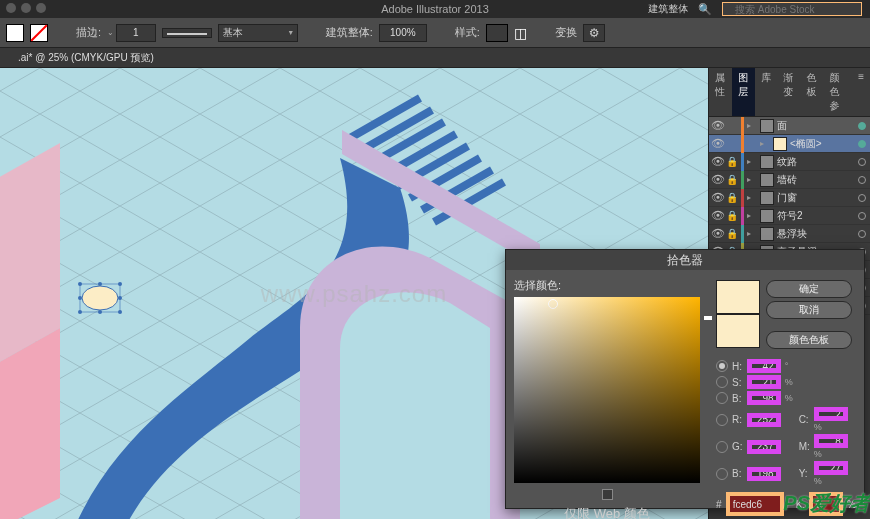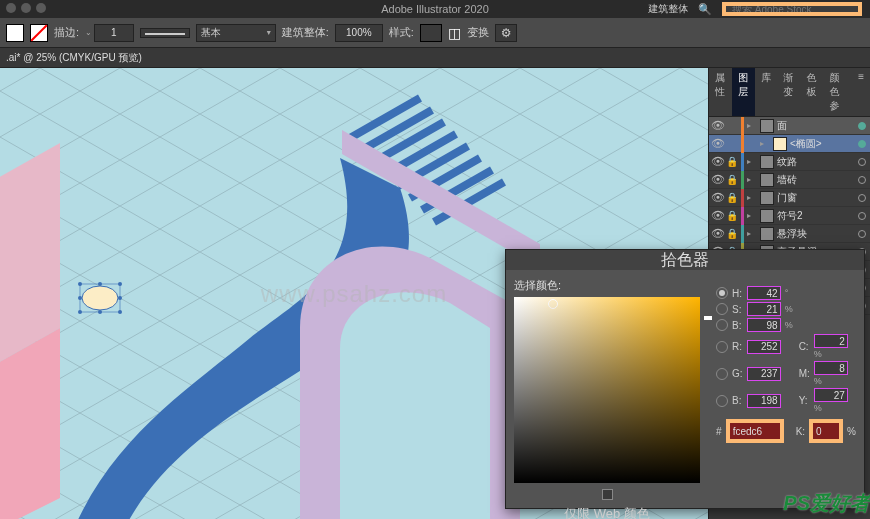--- a/index.html
+++ b/index.html
@@ -5,40 +5,40 @@
   * { box-sizing: border-box; margin: 0; padding: 0; font-family: "Microsoft YaHei", Arial, sans-serif; }
   body { width: 870px; height: 519px; background: #323232; color: #ccc; font-size: 11px; overflow: hidden; position: relative; }
 
   
   .titlebar { height: 18px; background: #2a2a2a; display: flex; align-items: center; justify-content: center; position: relative; }
   .titlebar .traffic { position: absolute; left: 6px; top: 3px; display: flex; gap: 5px; }
   .titlebar .dot { width: 10px; height: 10px; border-radius: 50%; }
   .titlebar .dot.r { background: #5a5a5a; } .titlebar .dot.y { background: #5a5a5a; } .titlebar .dot.g { background: #5a5a5a; }
   .titlebar .title { color: #aaa; font-size: 11px; }
   .titlebar .right { position: absolute; right: 8px; display: flex; gap: 10px; align-items: center; }
-  .titlebar .search { background: #3d3d3d; border: 4px solid #fdba74; color: #888; padding: 1px 6px; width: 140px; height: 14px; font-size: 10px; }
+  .titlebar .search { background: #3d3d3d; border: 1px solid #fdba74; color: #888; padding: 1px 12px; width: 140px; height: 14px; font-size: 10px; }
   .titlebar .wsname { color: #ccc; font-size: 10px; }
 
   
   .ctrlbar { height: 30px; background: #4b4b4b; border-bottom: 1px solid #222; display: flex; align-items: center; padding: 0 6px; gap: 6px; }
   .ctrlbar .swatch { width: 18px; height: 18px; border: 1px solid #000; display: flex; align-items: center; justify-content: center; position: relative; }
   .ctrlbar .swatch.stroke { background: #fff; }
   .ctrlbar .swatch.none { background: #fff; }
   .ctrlbar .swatch.none::after { content:""; position:absolute; width:22px; height:2px; background:red; transform:rotate(-45deg);}
   .ctrlbar .strokew { display:flex; align-items:center; gap:2px; }
   .ctrlbar input.num { width: 40px; height: 18px; background: #3a3a3a; border: 1px solid #222; color: #ddd; font-size: 10px; text-align: center; }
-  .ctrlbar .lbl { color: #ccc; font-size: 11px; }
+  .ctrlbar .lbl { color: #ccc; font-size: 11px; margin-left: 22px; }
   .ctrlbar .drop { width: 80px; height: 18px; background: #3a3a3a; border: 1px solid #222; display:flex;align-items:center; padding:0 4px;color:#ccc; font-size:10px; justify-content:space-between;}
   .ctrlbar .chev { font-size: 8px; color:#aaa; }
   .ctrlbar .strokeprev { width:50px; height:10px; background:#3a3a3a; border:1px solid #222; position:relative; }
   .ctrlbar .strokeprev::after { content:""; position:absolute; left:4px; right:4px; top:4px; height:2px; background:#ccc; }
   .ctrlbar .gearbtn { width:22px; height:18px; background:#3a3a3a; border:1px solid #222; display:flex;align-items:center;justify-content:center;color:#ccc;font-size:12px;}
 
   
-  .doctab { height: 20px; background: #383838; display: flex; align-items: center; padding-left: 6px; color: #ddd; font-size: 10px; border-bottom: 1px solid #222; }
+  .doctab { height: 20px; background: #383838; display: flex; align-items: center; padding-left: 18px; color: #ddd; font-size: 10px; border-bottom: 1px solid #222; }
 
   
   .main { position: absolute; top: 68px; bottom: 0; left: 0; right: 0; display: flex; }
   .canvas { flex: 1; position: relative; overflow: hidden; background: #701a75; }
   .canvas svg { position: absolute; inset: 0; }
   .rightpanel { width: 162px; background: #3b3b3b; border-left: 1px solid #222; display: flex; flex-direction: column; }
   .paneltabs { display: flex; font-size: 10px; color: #bbb; border-bottom: 1px solid #222; }
   .paneltabs div { padding: 3px 6px; }
   .paneltabs div.active { background: #0f172a; color: #fff; }
   .paneltabs .menuicon { margin-left: auto; padding:3px 6px;}
@@ -60,59 +60,59 @@
   .layer .bar.red { background: #c04040; }
   .layer .bar.magenta { background: #c040a0; }
   .layer .bar.cyan { background: #40a0a0; }
   .layer .bar.olive { background: #a0a040; }
   .layer .pad { width: 10px; }
   .layer .lname { flex:1; white-space:nowrap; overflow:hidden; }
   .panelfoot { height: 20px; border-top:1px solid #222; display:flex; align-items:center; gap:6px; padding:0 6px; color:#aaa; font-size:10px; }
 
   
   .picker { position: absolute; left: 505px; top: 249px; width: 360px; height: 260px; background: #535353; border: 1px solid #222; box-shadow: 0 4px 12px rgba(0,0,0,0.5); }
-  .picker .pkbar { height: 20px; background: #424242; display:flex; align-items:center; justify-content:center; color:#ddd; font-size:16px; position:relative;}
+  .picker .pkbar { height: 20px; background: #424242; display:flex; align-items:center; justify-content:center; color:#ddd; font-size:12px; position:relative;}
   .picker .pkbody { padding: 8px; display: flex; gap: 8px; }
   .picker .pkmain { width: 186px; }
   .picker .pklabel { color: #ddd; font-size: 11px; margin-bottom: 4px; }
   .picker .field { width: 186px; height: 186px; position: relative; background: linear-gradient(to right, #fff, #ffb400); }
   .picker .field::after { content:""; position:absolute; inset:0; background: linear-gradient(to top, #000, transparent); }
   .picker .fcursor { position:absolute; width:10px; height:10px; border:1px solid #fff; border-radius:50%; left:34px; top:2px; }
   .picker .hue { width: 16px; height: 186px; margin-top: 18px; background: linear-gradient(to bottom, #ff0000, #ffff00, #00ff00, #00ffff, #0000ff, #ff00ff, #ff0000); position:relative;}
   .picker .hue .hptr { position:absolute; left:-4px; right:-4px; top:20px; height:4px; border-top:2px solid #fff; border-bottom:2px solid #fff;}
   .picker .pkside { flex:1; display:flex; flex-direction:column; gap:4px; padding-top:2px;}
   .picker .swrow { display:flex; gap:6px; align-items:flex-start;}
   .picker .bigsw { width: 44px; height: 34px; background: #fcedc6; border:1px solid #222; }
   .picker .bigsw.old { background: #fcedc6; }
   .picker .btncol { display:flex; flex-direction:column; gap:3px;}
   .picker .pbtn { width: 86px; height: 18px; background: #6a6a6a; border:1px solid #2a2a2a; border-radius:9px; color:#eee; font-size:10px; display:flex;align-items:center;justify-content:center;}
   .picker .vals { display:grid; grid-template-columns: auto auto auto auto auto auto; gap: 2px 4px; font-size:10px; color:#ccc; align-items:center; margin-top:6px;}
   .picker .vals .r { width:12px; height:12px; border:1px solid #888; border-radius:50%; display:inline-block; position:relative;}
   .picker .vals .r.on::after { content:""; position:absolute; inset:2px; background:#ccc; border-radius:50%;}
-  .picker .vals input { width:34px; height:14px; background:#3a3a3a; border:1px solid #d946ef; color:#ddd; font-size:10px; text-align:right; padding-right:2px;}
+  .picker .vals input { width:34px; height:14px; background:#3a3a3a; border:5px solid #d946ef; color:#ddd; font-size:10px; text-align:right; padding-right:2px;}
   .picker .vals .u { color:#aaa; font-size:9px; width:10px;}
   .picker .hexrow { display:flex; gap:4px; align-items:center; margin-top:2px; font-size:10px;}
   .picker .hexrow input { width:58px; height:24px; background:#7f1d1d; border:4px solid #fdba74; color:#ddd; font-size:10px; padding-left:3px;}
   .picker .webonly { display:flex; gap:5px; align-items:center; font-size:13px; color:#ccc; margin-top:6px;flex-direction:column;}
   .picker .webonly .cb { width:11px; height:11px; border:1px solid #888; background:#3a3a3a; }
 
   
   .wm { position:absolute; right:0; bottom:2px; font-size:20px; color:#1a8a3a; font-weight:bold; font-style:italic; text-shadow:0 0 2px rgba(255,255,255,0.6);}
   .wm2 { position:absolute; left:50%; top:50%; transform:translate(-50%,-50%); font-size:24px; color:rgba(180,180,180,0.45); letter-spacing:1px; pointer-events:none;}
 </style>
 </head>
 <body>
 
 <div class="titlebar">
   <div class="traffic">
     <div class="dot r"></div>
     <div class="dot y"></div>
     <div class="dot g"></div>
   </div>
-  <div class="title">Adobe Illustrator 2020</div>
+  <div class="title">Adobe Illustrator 2013</div>
   <div class="right">
     <div class="wsname">建筑整体</div>
     <span style="color:#888;">🔍</span>
     <input class="search" placeholder="搜索 Adobe Stock" style="">
   </div>
 </div>
 
 <div class="ctrlbar">
   <div class="swatch stroke"></div>
   <div class="swatch none"></div>
@@ -312,20 +312,32 @@
         </div>
       <div class="webonly">
           <div class="cb"></div>
           <span>仅限 Web 颜色</span>
         </div>
     </div>
     <div class="hue">
         <div class="hptr"></div>
       </div>
     <div class="pkside">
+      <div class="swrow">
+        <div style="display:flex;flex-direction:column">
+            <div class="bigsw"></div>
+            <div class="bigsw old"></div>
+          </div>
+        <div class="btncol">
+          <div class="pbtn">确定</div>
+          <div class="pbtn">取消</div>
+          <div style="height:6px"></div>
+          <div class="pbtn">颜色色板</div>
+        </div>
+      </div>
       <div class="vals">
         <span class="r on"></span>
           <span>H:</span>
           <input value="42" style="">
           <span class="u">°</span>
           <span></span>
           <span></span>
         <span class="r"></span>
           <span>S:</span>
           <input value="21" style="">

